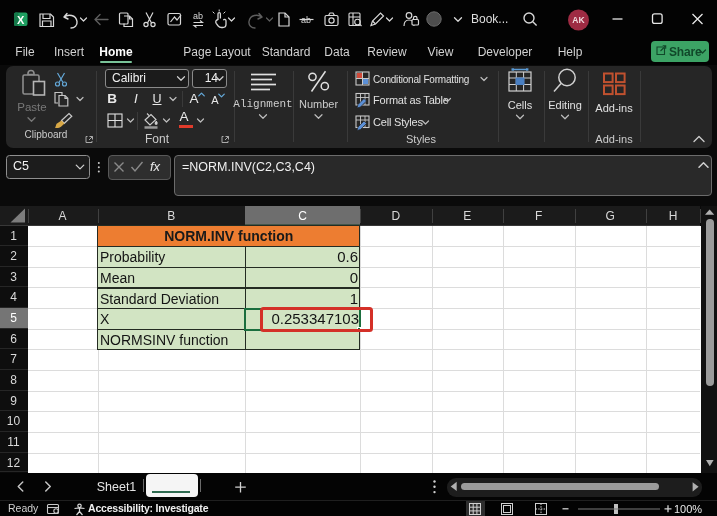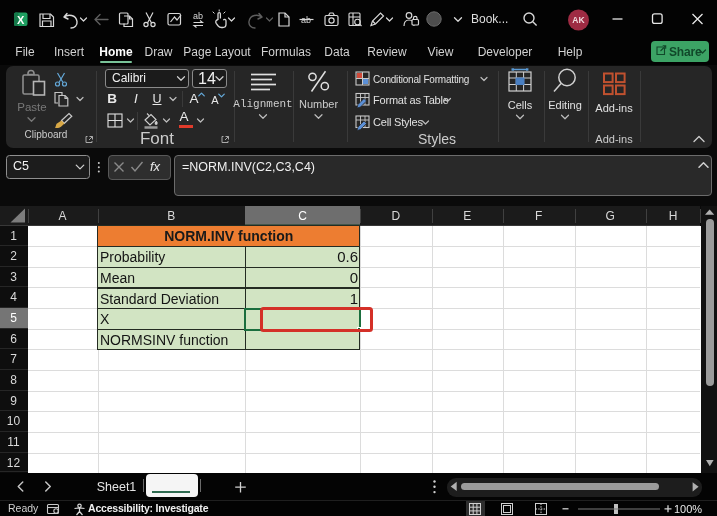--- a/index.html
+++ b/index.html
@@ -3,23 +3,22 @@
 *{margin:0;padding:0;box-sizing:border-box;font-family:"Liberation Sans",sans-serif;}
 html,body{width:717px;height:516px;overflow:hidden;background:#000;}
 </style></head><body>
 <div style="position:relative;width:717px;height:516px;background:#0a0a0a;overflow:hidden">
 <div style="position:absolute;left:0px;top:0px;width:717px;height:38px;background:#030303;"></div>
 <div style="position:absolute;left:471px;top:12px;width:40px;height:14px;font-size:12px;color:#dedede;font-weight:400;text-align:left;line-height:14px;white-space:nowrap;">Book...</div>
 <div style="position:absolute;left:0px;top:38px;width:717px;height:27px;background:#030303;"></div>
 <div style="position:absolute;left:-20.0px;top:44px;width:90px;height:17px;font-size:12px;color:#d2d2d2;font-weight:400;text-align:center;line-height:17px;white-space:nowrap;">File</div>
 <div style="position:absolute;left:24.0px;top:44px;width:90px;height:17px;font-size:12px;color:#d2d2d2;font-weight:400;text-align:center;line-height:17px;white-space:nowrap;">Insert</div>
 <div style="position:absolute;left:71.0px;top:44px;width:90px;height:17px;font-size:12px;color:#ffffff;font-weight:600;text-align:center;line-height:17px;white-space:nowrap;">Home</div>
-<div style="position:absolute;left:113.5px;top:44px;width:90px;height:17px;font-size:12px;color:#d2d2d2;font-weight:400;text-align:center;line-height:17px;white-space:nowrap;">Draw</div>
 <div style="position:absolute;left:172.0px;top:44px;width:90px;height:17px;font-size:12px;color:#d2d2d2;font-weight:400;text-align:center;line-height:17px;white-space:nowrap;">Page Layout</div>
-<div style="position:absolute;left:241.0px;top:44px;width:90px;height:17px;font-size:12px;color:#d2d2d2;font-weight:400;text-align:center;line-height:17px;white-space:nowrap;">Formulas</div>
+<div style="position:absolute;left:241.0px;top:44px;width:90px;height:17px;font-size:12px;color:#d2d2d2;font-weight:400;text-align:center;line-height:17px;white-space:nowrap;">Standard</div>
 <div style="position:absolute;left:342.0px;top:44px;width:90px;height:17px;font-size:12px;color:#d2d2d2;font-weight:400;text-align:center;line-height:17px;white-space:nowrap;">Review</div>
 <div style="position:absolute;left:292.0px;top:44px;width:90px;height:17px;font-size:12px;color:#d2d2d2;font-weight:400;text-align:center;line-height:17px;white-space:nowrap;">Data</div>
 <div style="position:absolute;left:460.0px;top:44px;width:90px;height:17px;font-size:12px;color:#d2d2d2;font-weight:400;text-align:center;line-height:17px;white-space:nowrap;">Developer</div>
 <div style="position:absolute;left:395.5px;top:44px;width:90px;height:17px;font-size:12px;color:#d2d2d2;font-weight:400;text-align:center;line-height:17px;white-space:nowrap;">View</div>
 <div style="position:absolute;left:525.0px;top:44px;width:90px;height:17px;font-size:12px;color:#d2d2d2;font-weight:400;text-align:center;line-height:17px;white-space:nowrap;">Help</div>
 <div style="position:absolute;left:100px;top:61.2px;width:32px;height:2px;background:#79c398;border-radius:1px;"></div>
 <div style="position:absolute;left:651px;top:41px;width:58px;height:20.5px;background:#3ca365;border-radius:4px;"></div>
 <div style="position:absolute;left:669px;top:44.5px;width:29px;height:14px;font-size:12px;color:#11482a;font-weight:600;text-align:left;line-height:14px;white-space:nowrap;letter-spacing:-0.2px;">Share</div>
 <div style="position:absolute;left:6px;top:66px;width:706px;height:82px;background:#262626;border-radius:7px;"></div>
 <div style="position:absolute;left:96px;top:71px;width:1px;height:71px;background:#3a3a3a;"></div>
@@ -28,37 +27,37 @@
 <div style="position:absolute;left:347px;top:71px;width:1px;height:71px;background:#3a3a3a;"></div>
 <div style="position:absolute;left:498px;top:71px;width:1px;height:71px;background:#3a3a3a;"></div>
 <div style="position:absolute;left:544px;top:71px;width:1px;height:71px;background:#3a3a3a;"></div>
 <div style="position:absolute;left:588px;top:71px;width:1px;height:71px;background:#3a3a3a;"></div>
 <div style="position:absolute;left:640px;top:71px;width:1px;height:71px;background:#3a3a3a;"></div>
 <div style="position:absolute;left:12px;top:101px;width:40px;height:12px;font-size:11.5px;color:#787878;font-weight:400;text-align:center;line-height:12px;white-space:nowrap;">Paste</div>
 <div style="position:absolute;left:16px;top:129px;width:60px;height:12px;font-size:10px;color:#cccccc;font-weight:400;text-align:center;line-height:12px;white-space:nowrap;">Clipboard</div>
 <div style="position:absolute;left:105px;top:69px;width:84px;height:18.5px;background:#1b1b1b;border:1px solid #8a8a8a;border-radius:3px;"></div>
 <div style="position:absolute;left:112px;top:71px;width:50px;height:15px;font-size:12px;color:#f0f0f0;font-weight:400;text-align:left;line-height:15px;white-space:nowrap;">Calibri</div>
 <div style="position:absolute;left:192px;top:69px;width:35px;height:18.5px;background:#1b1b1b;border:1px solid #8a8a8a;border-radius:3px;"></div>
-<div style="position:absolute;left:198px;top:71px;width:20px;height:15px;font-size:16px;color:#f0f0f0;font-weight:400;text-align:left;line-height:15px;white-space:nowrap;">14</div>
+<div style="position:absolute;left:198px;top:71px;width:20px;height:15px;font-size:12px;color:#f0f0f0;font-weight:400;text-align:right;line-height:15px;white-space:nowrap;">14</div>
 <div style="position:absolute;left:106px;top:92px;width:12px;height:14px;font-size:13.5px;color:#e8e8e8;font-weight:700;text-align:center;line-height:14px;white-space:nowrap;">B</div>
 <div style="position:absolute;left:130px;top:92px;width:12px;height:14px;font-size:13.5px;color:#e8e8e8;font-weight:400;text-align:center;line-height:14px;white-space:nowrap;font-family:'Liberation Serif',serif;"><i>I</i></div>
 <div style="position:absolute;left:150px;top:92px;width:14px;height:14px;font-size:12.5px;color:#e8e8e8;font-weight:400;text-align:center;line-height:14px;white-space:nowrap;text-decoration:underline;">U</div>
 <div style="position:absolute;left:182px;top:91px;width:1px;height:16px;background:#3a3a3a;"></div>
 <div style="position:absolute;left:187px;top:92px;width:14px;height:14px;font-size:13.5px;color:#e8e8e8;font-weight:400;text-align:center;line-height:14px;white-space:nowrap;">A</div>
 <div style="position:absolute;left:209px;top:94px;width:12px;height:12px;font-size:11px;color:#e8e8e8;font-weight:400;text-align:center;line-height:12px;white-space:nowrap;">A</div>
 <div style="position:absolute;left:137px;top:112px;width:1px;height:18px;background:#3a3a3a;"></div>
 <div style="position:absolute;left:176px;top:110px;width:16px;height:14px;font-size:13.5px;color:#e8e8e8;font-weight:400;text-align:center;line-height:14px;white-space:nowrap;">A</div>
 <div style="position:absolute;left:178.5px;top:124.8px;width:14.5px;height:3.2px;background:#e03b2b;"></div>
-<div style="position:absolute;left:127px;top:133px;width:60px;height:12px;font-size:17px;color:#cccccc;font-weight:400;text-align:center;line-height:12px;white-space:nowrap;">Font</div>
+<div style="position:absolute;left:127px;top:133px;width:60px;height:12px;font-size:12px;color:#cccccc;font-weight:400;text-align:center;line-height:12px;white-space:nowrap;">Font</div>
 <div style="position:absolute;left:233px;top:98px;width:60px;height:13px;font-size:11px;color:#cccccc;font-weight:400;text-align:center;line-height:13px;white-space:nowrap;font-family:Liberation Mono, monospace;">Alignment</div>
 <div style="position:absolute;left:288.5px;top:98px;width:60px;height:13px;font-size:11px;color:#cccccc;font-weight:400;text-align:center;line-height:13px;white-space:nowrap;">Number</div>
 <div style="position:absolute;left:373px;top:72.5px;width:110px;height:13px;font-size:10px;color:#e0e0e0;font-weight:400;text-align:left;line-height:13px;white-space:nowrap;letter-spacing:-0.2px;">Conditional Formatting</div>
 <div style="position:absolute;left:373px;top:93.5px;width:80px;height:13px;font-size:11px;color:#e0e0e0;font-weight:400;text-align:left;line-height:13px;white-space:nowrap;letter-spacing:-0.2px;">Format as Table</div>
 <div style="position:absolute;left:373px;top:116px;width:60px;height:13px;font-size:11px;color:#e0e0e0;font-weight:400;text-align:left;line-height:13px;white-space:nowrap;letter-spacing:-0.2px;">Cell Styles</div>
-<div style="position:absolute;left:407px;top:133px;width:60px;height:12px;font-size:14px;color:#cccccc;font-weight:400;text-align:center;line-height:12px;white-space:nowrap;">Styles</div>
+<div style="position:absolute;left:391px;top:133px;width:60px;height:12px;font-size:11px;color:#cccccc;font-weight:400;text-align:center;line-height:12px;white-space:nowrap;">Styles</div>
 <div style="position:absolute;left:490px;top:98.5px;width:60px;height:13px;font-size:11px;color:#e0e0e0;font-weight:400;text-align:center;line-height:13px;white-space:nowrap;">Cells</div>
 <div style="position:absolute;left:535px;top:98.5px;width:60px;height:13px;font-size:11px;color:#e0e0e0;font-weight:400;text-align:center;line-height:13px;white-space:nowrap;">Editing</div>
 <div style="position:absolute;left:584px;top:102px;width:60px;height:13px;font-size:11px;color:#e0e0e0;font-weight:400;text-align:center;line-height:13px;white-space:nowrap;">Add-ins</div>
 <div style="position:absolute;left:584px;top:133px;width:60px;height:12px;font-size:11px;color:#cccccc;font-weight:400;text-align:center;line-height:12px;white-space:nowrap;">Add-ins</div>
 <div style="position:absolute;left:6px;top:155px;width:84px;height:23.5px;background:#1c1c1c;border:1px solid #8f8f8f;border-radius:3.5px;"></div>
 <div style="position:absolute;left:13px;top:159px;width:30px;height:15px;font-size:12.5px;color:#f2f2f2;font-weight:400;text-align:left;line-height:15px;white-space:nowrap;">C5</div>
 <div style="position:absolute;left:108px;top:155px;width:63px;height:25px;background:#2e2e2e;border:1px solid #585858;border-radius:4px;"></div>
 <div style="position:absolute;left:150px;top:159px;width:18px;height:16px;font-size:13px;color:#e8e8e8;font-weight:400;text-align:left;line-height:16px;white-space:nowrap;font-family:'Liberation Serif',serif;"><i>fx</i></div>
 <div style="position:absolute;left:173.5px;top:154.5px;width:538.5px;height:41px;background:#292929;border:1px solid #6b6b6b;border-radius:4px;"></div>
 <div style="position:absolute;left:182px;top:159.5px;width:300px;height:15px;font-size:12.5px;color:#f0f0f0;font-weight:400;text-align:left;line-height:15px;white-space:nowrap;">=NORM.INV(C2,C3,C4)</div>
@@ -136,20 +135,21 @@
 <div style="position:absolute;left:244.5px;top:246.15px;width:1.4px;height:103.25px;background:#242b22;"></div>
 <div style="position:absolute;left:97.2px;top:225.2px;width:263.1px;height:124.49999999999999px;border:1.4px solid #242b22;"></div>
 <div style="position:absolute;left:100px;top:249.3px;width:140px;height:16px;font-size:14px;color:#141414;font-weight:400;text-align:left;line-height:16px;white-space:nowrap;">Probability</div>
 <div style="position:absolute;left:100px;top:269.95px;width:140px;height:16px;font-size:14px;color:#141414;font-weight:400;text-align:left;line-height:16px;white-space:nowrap;">Mean</div>
 <div style="position:absolute;left:100px;top:290.59999999999997px;width:140px;height:16px;font-size:14px;color:#141414;font-weight:400;text-align:left;line-height:16px;white-space:nowrap;">Standard Deviation</div>
 <div style="position:absolute;left:100px;top:311.25px;width:140px;height:16px;font-size:14px;color:#141414;font-weight:400;text-align:left;line-height:16px;white-space:nowrap;">X</div>
 <div style="position:absolute;left:100px;top:331.9px;width:140px;height:16px;font-size:14px;color:#141414;font-weight:400;text-align:left;line-height:16px;white-space:nowrap;">NORMSINV function</div>
 <div style="position:absolute;left:245px;top:249.3px;width:113px;height:16px;font-size:15px;color:#141414;font-weight:400;text-align:right;line-height:16px;white-space:nowrap;">0.6</div>
 <div style="position:absolute;left:245px;top:269.95px;width:113px;height:16px;font-size:15px;color:#141414;font-weight:400;text-align:right;line-height:16px;white-space:nowrap;">0</div>
 <div style="position:absolute;left:245px;top:290.59999999999997px;width:113px;height:16px;font-size:15px;color:#141414;font-weight:400;text-align:right;line-height:16px;white-space:nowrap;">1</div>
+<div style="position:absolute;left:245px;top:311.25px;width:114px;height:16px;font-size:15px;color:#141414;font-weight:400;text-align:right;line-height:16px;white-space:nowrap;">0.253347103</div>
 <div style="position:absolute;left:243.5px;top:307.6px;width:117.2px;height:23.049999999999997px;border:2.2px solid #1b6e3e;"></div>
 <div style="position:absolute;left:356.8px;top:326.55px;width:4.5px;height:4.5px;background:#1b6e3e;border:1px solid #ffffff;"></div>
 <div style="position:absolute;left:260.3px;top:307.3px;width:112.6px;height:24.5px;border:3.6px solid #d43028;border-radius:3.5px;"></div>
 <div style="position:absolute;left:700.5px;top:205.5px;width:16.5px;height:267.0px;background:#111111;"></div>
 <div style="position:absolute;left:706px;top:218.5px;width:7.6px;height:167px;background:#9b9b9b;border-radius:4px;"></div>
 <div style="position:absolute;left:0px;top:472.5px;width:717px;height:27.5px;background:#040404;"></div>
 <div style="position:absolute;left:90px;top:480px;width:53px;height:14.5px;font-size:12.5px;color:#e3e3e3;font-weight:400;text-align:center;line-height:14.5px;white-space:nowrap;">Sheet1</div>
 <div style="position:absolute;left:143.3px;top:479px;width:1.2px;height:13px;background:#6a6a6a;"></div>
 <div style="position:absolute;left:145.5px;top:473.5px;width:52.5px;height:23.8px;background:#f5f5f5;border-radius:4px;"></div>
 <div style="position:absolute;left:145.5px;top:477px;width:52.5px;height:14.5px;font-size:12.5px;color:#1f1f1f;font-weight:600;text-align:center;line-height:14.5px;white-space:nowrap;margin-top:46px;">Sheet2</div>

